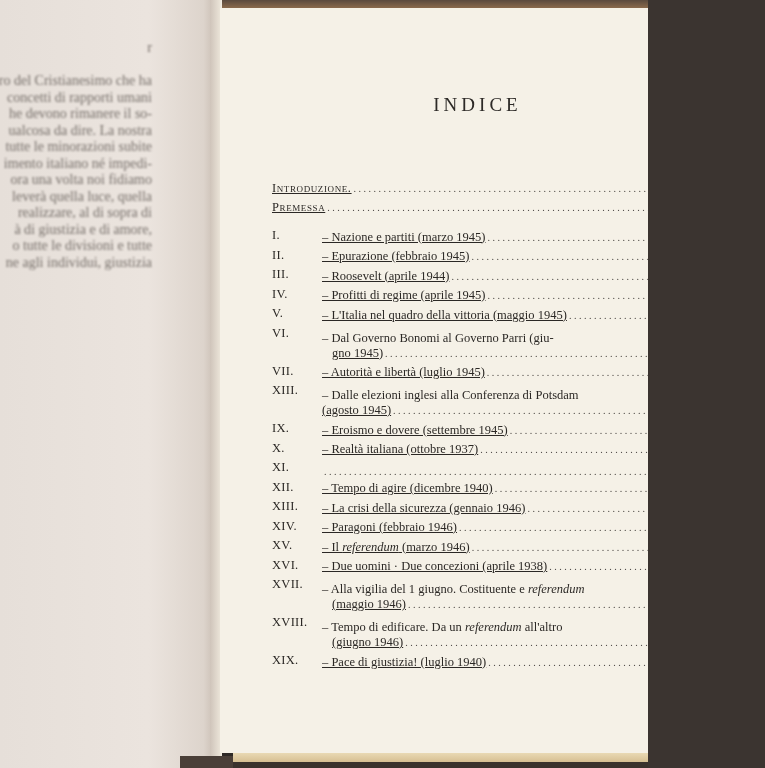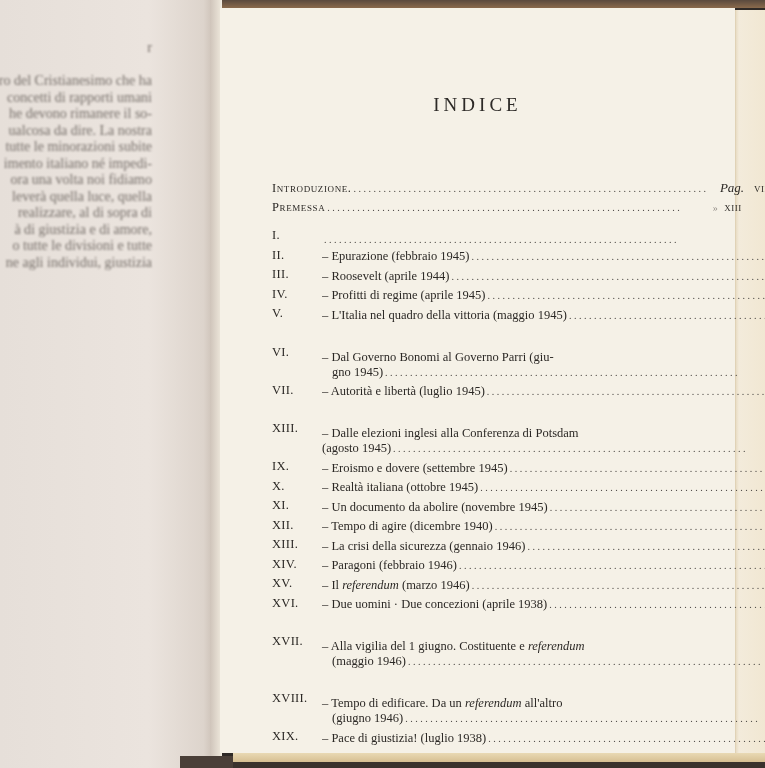--- a/index.html
+++ b/index.html
@@ -5,21 +5,21 @@
     html, body {
       margin: 0;
       padding: 0;
       width: 765px;
       height: 768px;
       overflow: hidden;
       background: #3b3430;
     }
     .scene {
       position: relative;
-      width: 765px;
+      width: 648px;
       height: 768px;
       background: #2f2a27;
       overflow: hidden;
     }
     .top-edge {
       position: absolute;
       left: 215px; top: 0;
       width: 550px; height: 8px;
       background: linear-gradient(#5a4a3e, #8a6a4c);
     }
@@ -92,21 +92,21 @@
       font-family: "Liberation Serif", serif;
       font-size: 12.5px;
       color: #2b2825;
     }
     .row {
       position: relative;
       display: flex;
       align-items: flex-end;
       height: 19.5px;
     }
-    .row.two-line { height: 38px; margin-top: 19px; }
+    .row.two-line { height: 38px; }
     .row.pre { height: 19.5px; }
     .row .num {
       width: 50px;
       flex: none;
       letter-spacing: 0.3px;
       align-self: flex-start;
       padding-top: 3px;
     }
     .row .body {
       flex: 1;
@@ -114,21 +114,21 @@
       display: flex;
       flex-direction: column;
     }
     .row .line1 { white-space: nowrap; }
     .row .line-final {
       display: flex;
       align-items: baseline;
       white-space: nowrap;
       overflow: hidden;
     }
-    .row .line-final .txt { flex: none; }
+    .row .line-final .txt { flex: none; text-decoration: underline; }
     .row .dots {
       flex: 1;
       overflow: hidden;
       white-space: nowrap;
       color: #4a4642;
       letter-spacing: 1.5px;
       font-size: 10px;
       margin-left: 2px;
       margin-right: 6px;
     }
@@ -216,20 +216,21 @@
         </div>
       </div>
     </div>
 
     <div style="height:10px"></div>
 
     <div class="row">
       <span class="num">I.</span>
       <div class="body">
           <div class="line-final">
+        <span class="txt">– Nazione e partiti (marzo 1945)</span>
         <span class="dots"></span>
 
       </div>
         </div>
     </div>
 
     <div class="row">
       <span class="num">II.</span>
       <div class="body">
           <div class="line-final">
@@ -318,32 +319,31 @@
         <span class="dots"></span>
 
       </div>
         </div>
     </div>
 
     <div class="row">
       <span class="num">X.</span>
       <div class="body">
           <div class="line-final">
-        <span class="txt">– Realtà italiana (ottobre 1945)</span>
+        <span class="txt">– Realtà italiana (ottobre 1937)</span>
         <span class="dots"></span>
 
       </div>
         </div>
     </div>
 
     <div class="row">
       <span class="num">XI.</span>
       <div class="body">
           <div class="line-final">
-        <span class="txt">– Un documento da abolire (novembre 1945)</span>
         <span class="dots"></span>
 
       </div>
         </div>
     </div>
 
     <div class="row">
       <span class="num">XII.</span>
       <div class="body">
           <div class="line-final">
@@ -420,21 +420,21 @@
           <span class="pagelbl ditto">»</span>
 
         </div>
       </div>
     </div>
 
     <div class="row">
       <span class="num">XIX.</span>
       <div class="body">
           <div class="line-final">
-        <span class="txt">– Pace di giustizia! (luglio 1938)</span>
+        <span class="txt">– Pace di giustizia! (luglio 1940)</span>
         <span class="dots"></span>
 
       </div>
         </div>
     </div>
 
 
   </div>
 </div>
 

